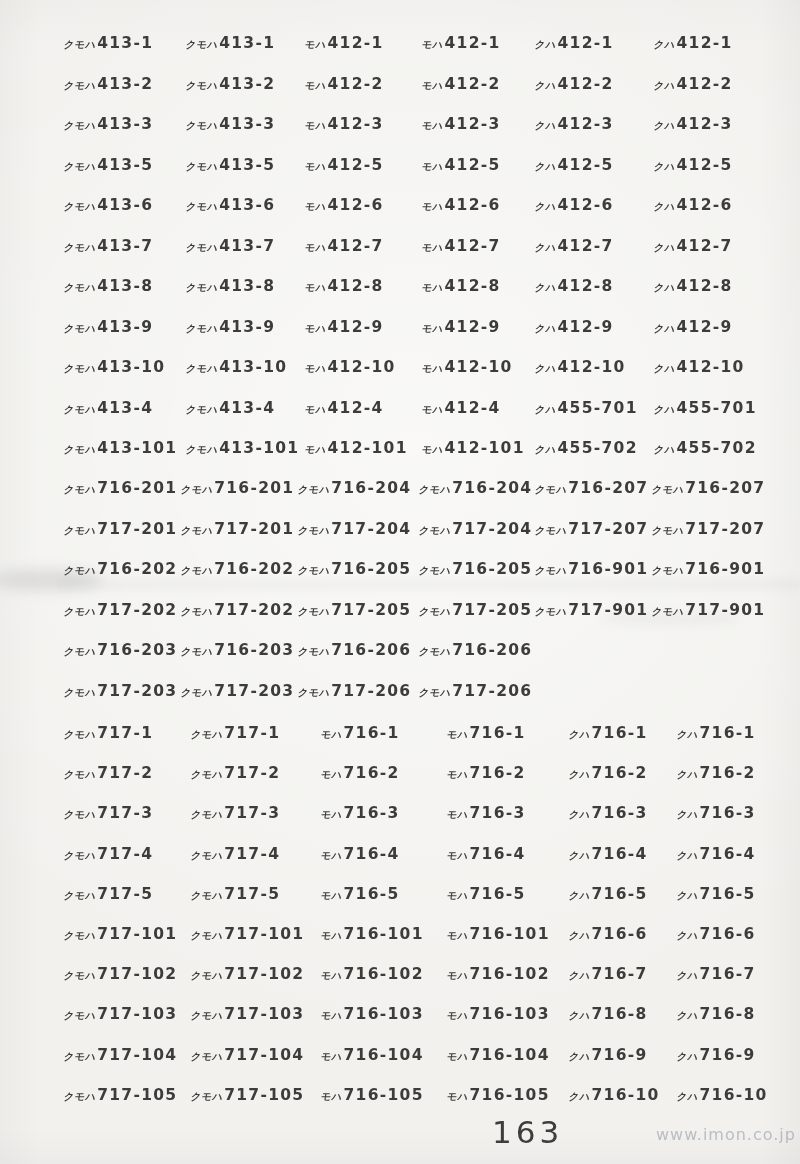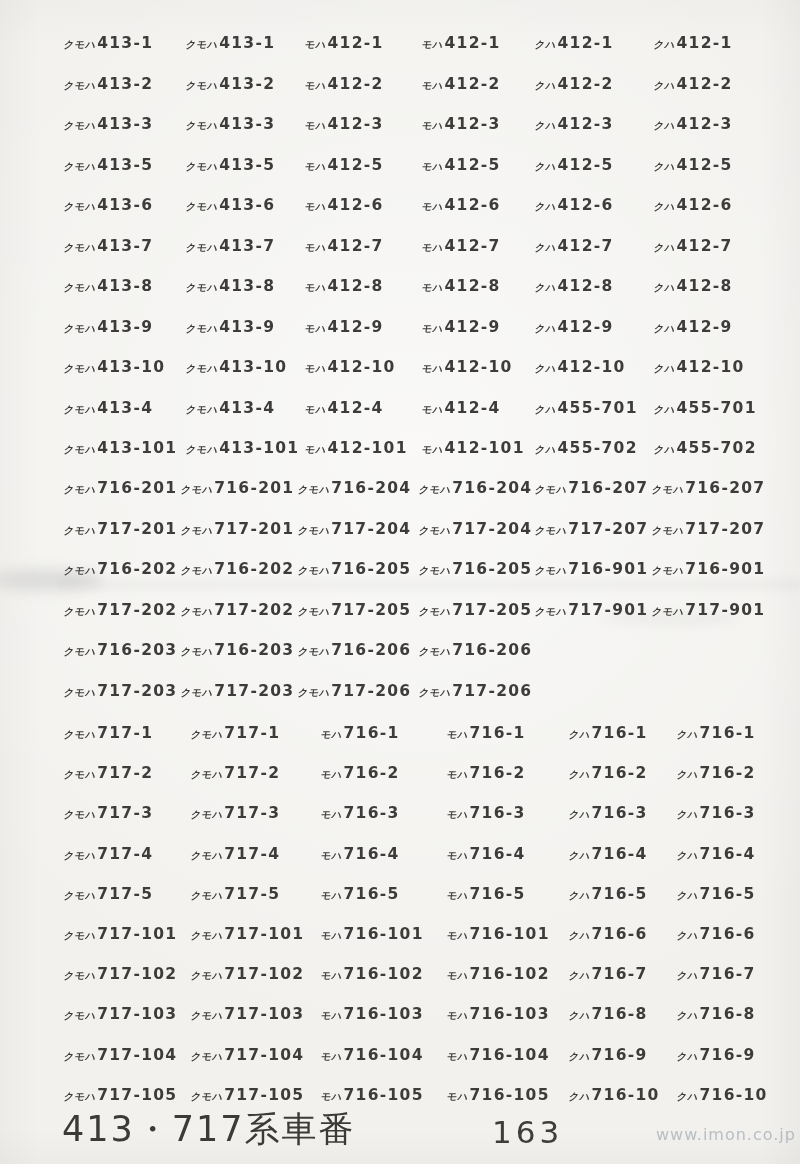--- a/index.html
+++ b/index.html
@@ -222,16 +222,15 @@
       <div class="cell" style="left: 321px; top: 1087px;"><span class="prefix">モハ</span><span class="num">716-105</span></div>
       <div class="cell" style="left: 447px; top: 1087px;"><span class="prefix">モハ</span><span class="num">716-105</span></div>
       <div class="cell" style="left: 569px; top: 1087px;"><span class="prefix">クハ</span><span class="num">716-10</span></div>
       <div class="cell" style="left: 677px; top: 1087px;"><span class="prefix">クハ</span><span class="num">716-10</span></div>
     </div>
 
   <div class="smudge-a"></div>
   <div class="smudge-b"></div>
   <div class="smudge-c"></div>
 
-  <div class="footer-title">413・717系車番</div>
   <div class="footer-num">163</div>
   <div class="watermark">www.imon.co.jp</div>
 </div>
 
 </body></html>

